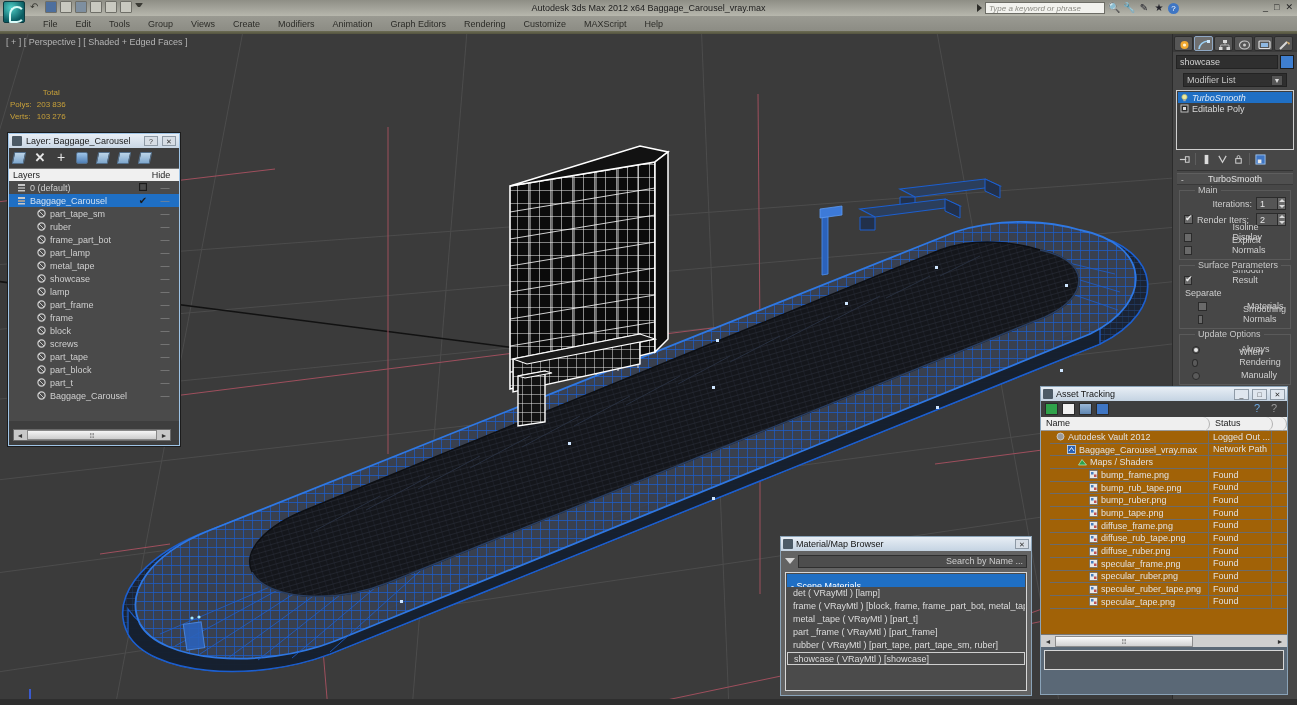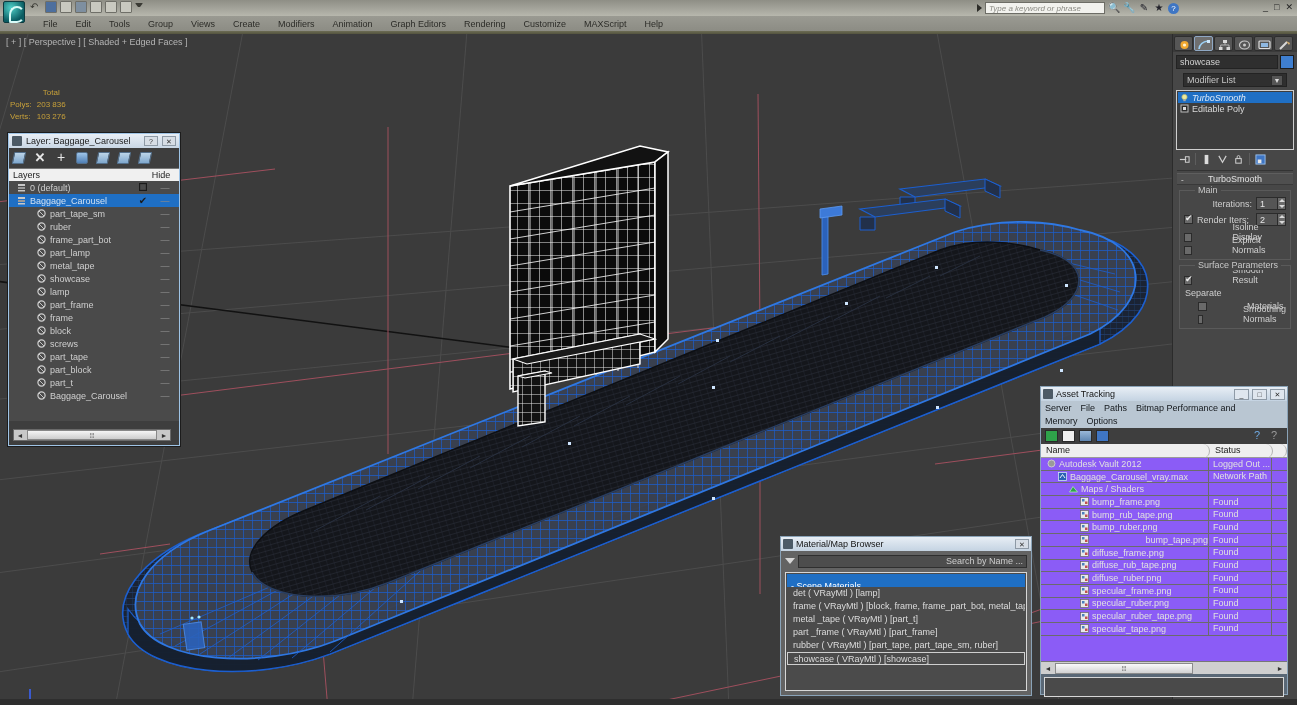--- a/index.html
+++ b/index.html
@@ -187,21 +187,21 @@
   .ad-menu span{ margin-right:9px; }
   .ad-tools{ height:16px; background:#3e3e3e; display:flex; align-items:center; gap:4px; padding:2px 4px;}
   .ad-tools .ti{ width:13px;height:12px; border:1px solid #2a2a2a; background:#f0f0f0;}
   .ad-tools .ti.green{ background:#2fa24a;}
   .ad-tools .ti.blue{ background:#3f76c4;}
   .ad-tools .ti.pic{ background:linear-gradient(#9ab8d8,#5f86b1);}
   .ad-tools .sp{ margin-left:auto; display:flex; gap:5px;}
   .ad-colhdr{ height:14px; background:#efefef; color:#1a1a1a; font-size:9px;
               display:flex; align-items:center; border-bottom:1px solid #9a9a9a;}
   .ad-colhdr .c{ padding-left:5px; border-right:1px solid #b0b0b0; line-height:13px; height:14px;border-radius:7px;}
-  .ad-list{ height:203px; background:#8b5cf6; overflow:hidden; position:relative;}
+  .ad-list{ height:203px; background:#a16207; overflow:hidden; position:relative;padding-left:9px;}
   .arow{ height:12.7px; display:flex; align-items:center; font-size:9px; color:#e0e0e0;
          border-bottom:1px solid #6b6b6b;}
   .arow .nm{ flex:1; display:flex; align-items:center; gap:3px; padding-left:6px; overflow:hidden; white-space:nowrap;}
   .arow .st{ width:63px; padding-left:4px; border-left:1px solid #6b6b6b; height:12.7px; line-height:12px;}
   .arow .xt{ width:16px; border-left:1px solid #6b6b6b; height:12.7px;}
   .fi{ width:9px;height:9px; display:inline-block; flex:none;}
   .ad-scroll{ height:13px; background:#cfcfcf; border-top:1px solid #777; display:flex; align-items:center;}
   .ad-scroll .arw{ width:14px;text-align:center;font-size:7px;color:#333;}
   .ad-scroll .tb{ width:138px; height:11px; background:linear-gradient(#fafafa,#d2d2d2);
                   border:1px solid #8b8b8b; font-size:7px; text-align:center; color:#555; line-height:10px;}
@@ -226,20 +226,21 @@
           white-space:nowrap; overflow:hidden; }
   .mrow2.grp{ background:#1f6fc4; color:#fff; padding-left:4px; border:none; margin:0; }
   .mrow2.selbox{ border:1px solid #cfcfcf; }
 </style>
 </head>
 <body>
 
 <div class="app">
 
   <div class="titlebar">
+    <div class="ttl">Autodesk 3ds Max  2012 x64     Baggage_Carousel_vray.max</div>
     <div class="win-btns">
       <span>_</span>
       <span>□</span>
       <span>✕</span>
     </div>
   </div>
 
   <div class="qbar"></div>
   <div class="logo"></div>
   <div class="qicons">
@@ -847,32 +848,46 @@
         <div class="cbline" style="padding-left:14px">
           <span class="cb"></span>
           <span>Materials</span>
         </div>
         <div class="cbline" style="padding-left:14px">
           <span class="cb"></span>
           <span>Smoothing Normals</span>
         </div>
       </div>
 
+      <div class="grp">
+        <div class="glabel">Update Options</div>
+        <div class="cbline" style="padding-left:8px">
+          <span class="rb on"></span>
+          <span>Always</span>
+        </div>
+        <div class="cbline" style="padding-left:8px">
+          <span class="rb"></span>
+          <span>When Rendering</span>
+        </div>
+        <div class="cbline" style="padding-left:8px">
+          <span class="rb"></span>
+          <span>Manually</span>
+        </div>
+      </div>
     </div>
   </div>
 
   <div class="assetdlg">
     <div class="ad-title">
       <div class="ic"></div>
       <div class="tx">Asset Tracking</div>
       <div class="ad-wb">_</div>
       <div class="ad-wb">□</div>
       <div class="ad-wb">✕</div>
     </div>
-    <div class="ad-menu" id="ad-menu"><span>Server</span><span>File</span><span>Paths</span><span>Bitmap Performance and Memory</span><span>Options</span></div>
     <div class="ad-tools">
       <div class="ti green"></div>
       <div class="ti"></div>
       <div class="ti pic"></div>
       <div class="ti blue"></div>
       <div class="sp">
         <div style="width:12px;height:12px;color:#6ea8e0;font-size:11px;line-height:11px">?</div>
         <div style="width:12px;height:12px;color:#9a9a9a;font-size:11px;line-height:11px">?</div>
       </div>
     </div>
@@ -943,21 +958,21 @@
                 <rect x="0.5" y="0.5" width="8" height="8" fill="#e8e8e8" stroke="#666" stroke-width="0.7"></rect>
                 <rect x="2" y="2" width="2.5" height="2.5" fill="#4a7fbd"></rect>
                 <rect x="5" y="4.5" width="2.5" height="2.5" fill="#c05050"></rect>
               </svg></span>
             <span>bump_ruber.png</span>
           </div>
           <div class="st">Found</div>
           <div class="xt"></div>
         </div>
         <div class="arow">
-          <div class="nm" style="padding-left: 39px; justify-content: space-between;">
+          <div class="nm" style="padding-left: 39px;">
             <span class="fi"><svg width="9" height="9">
                 <rect x="0.5" y="0.5" width="8" height="8" fill="#e8e8e8" stroke="#666" stroke-width="0.7"></rect>
                 <rect x="2" y="2" width="2.5" height="2.5" fill="#4a7fbd"></rect>
                 <rect x="5" y="4.5" width="2.5" height="2.5" fill="#c05050"></rect>
               </svg></span>
             <span>bump_tape.png</span>
           </div>
           <div class="st">Found</div>
           <div class="xt"></div>
         </div>

